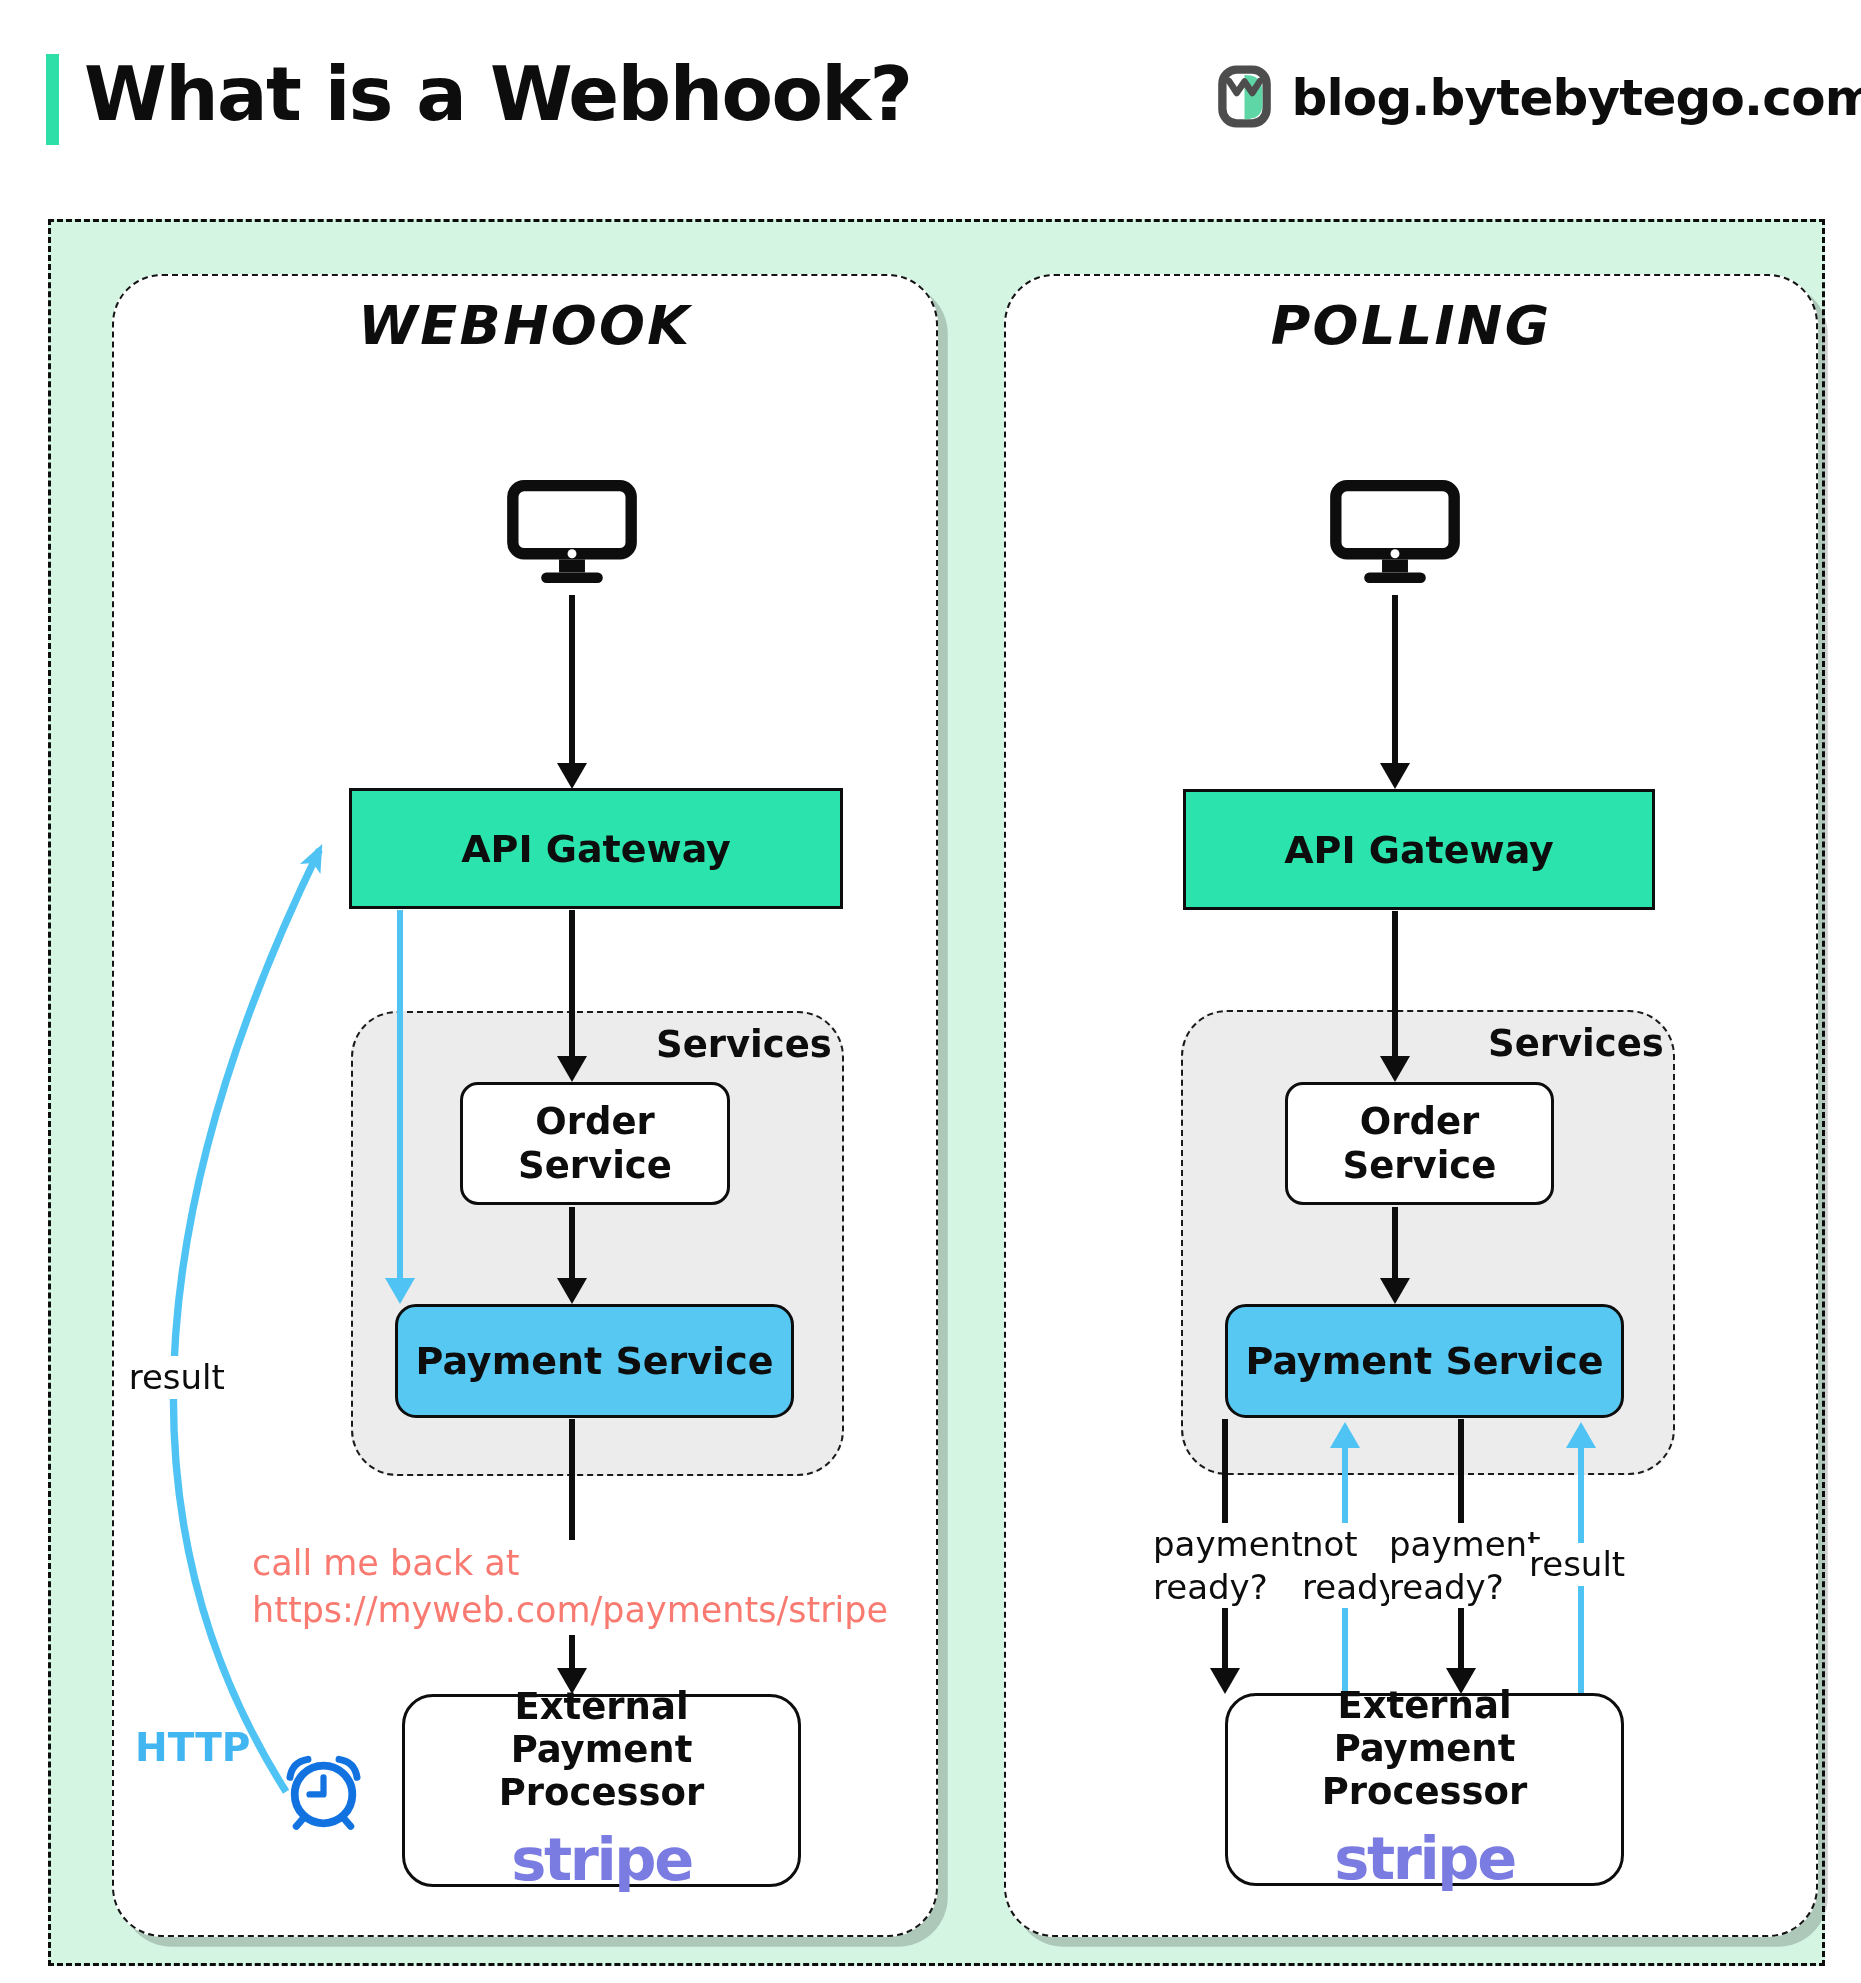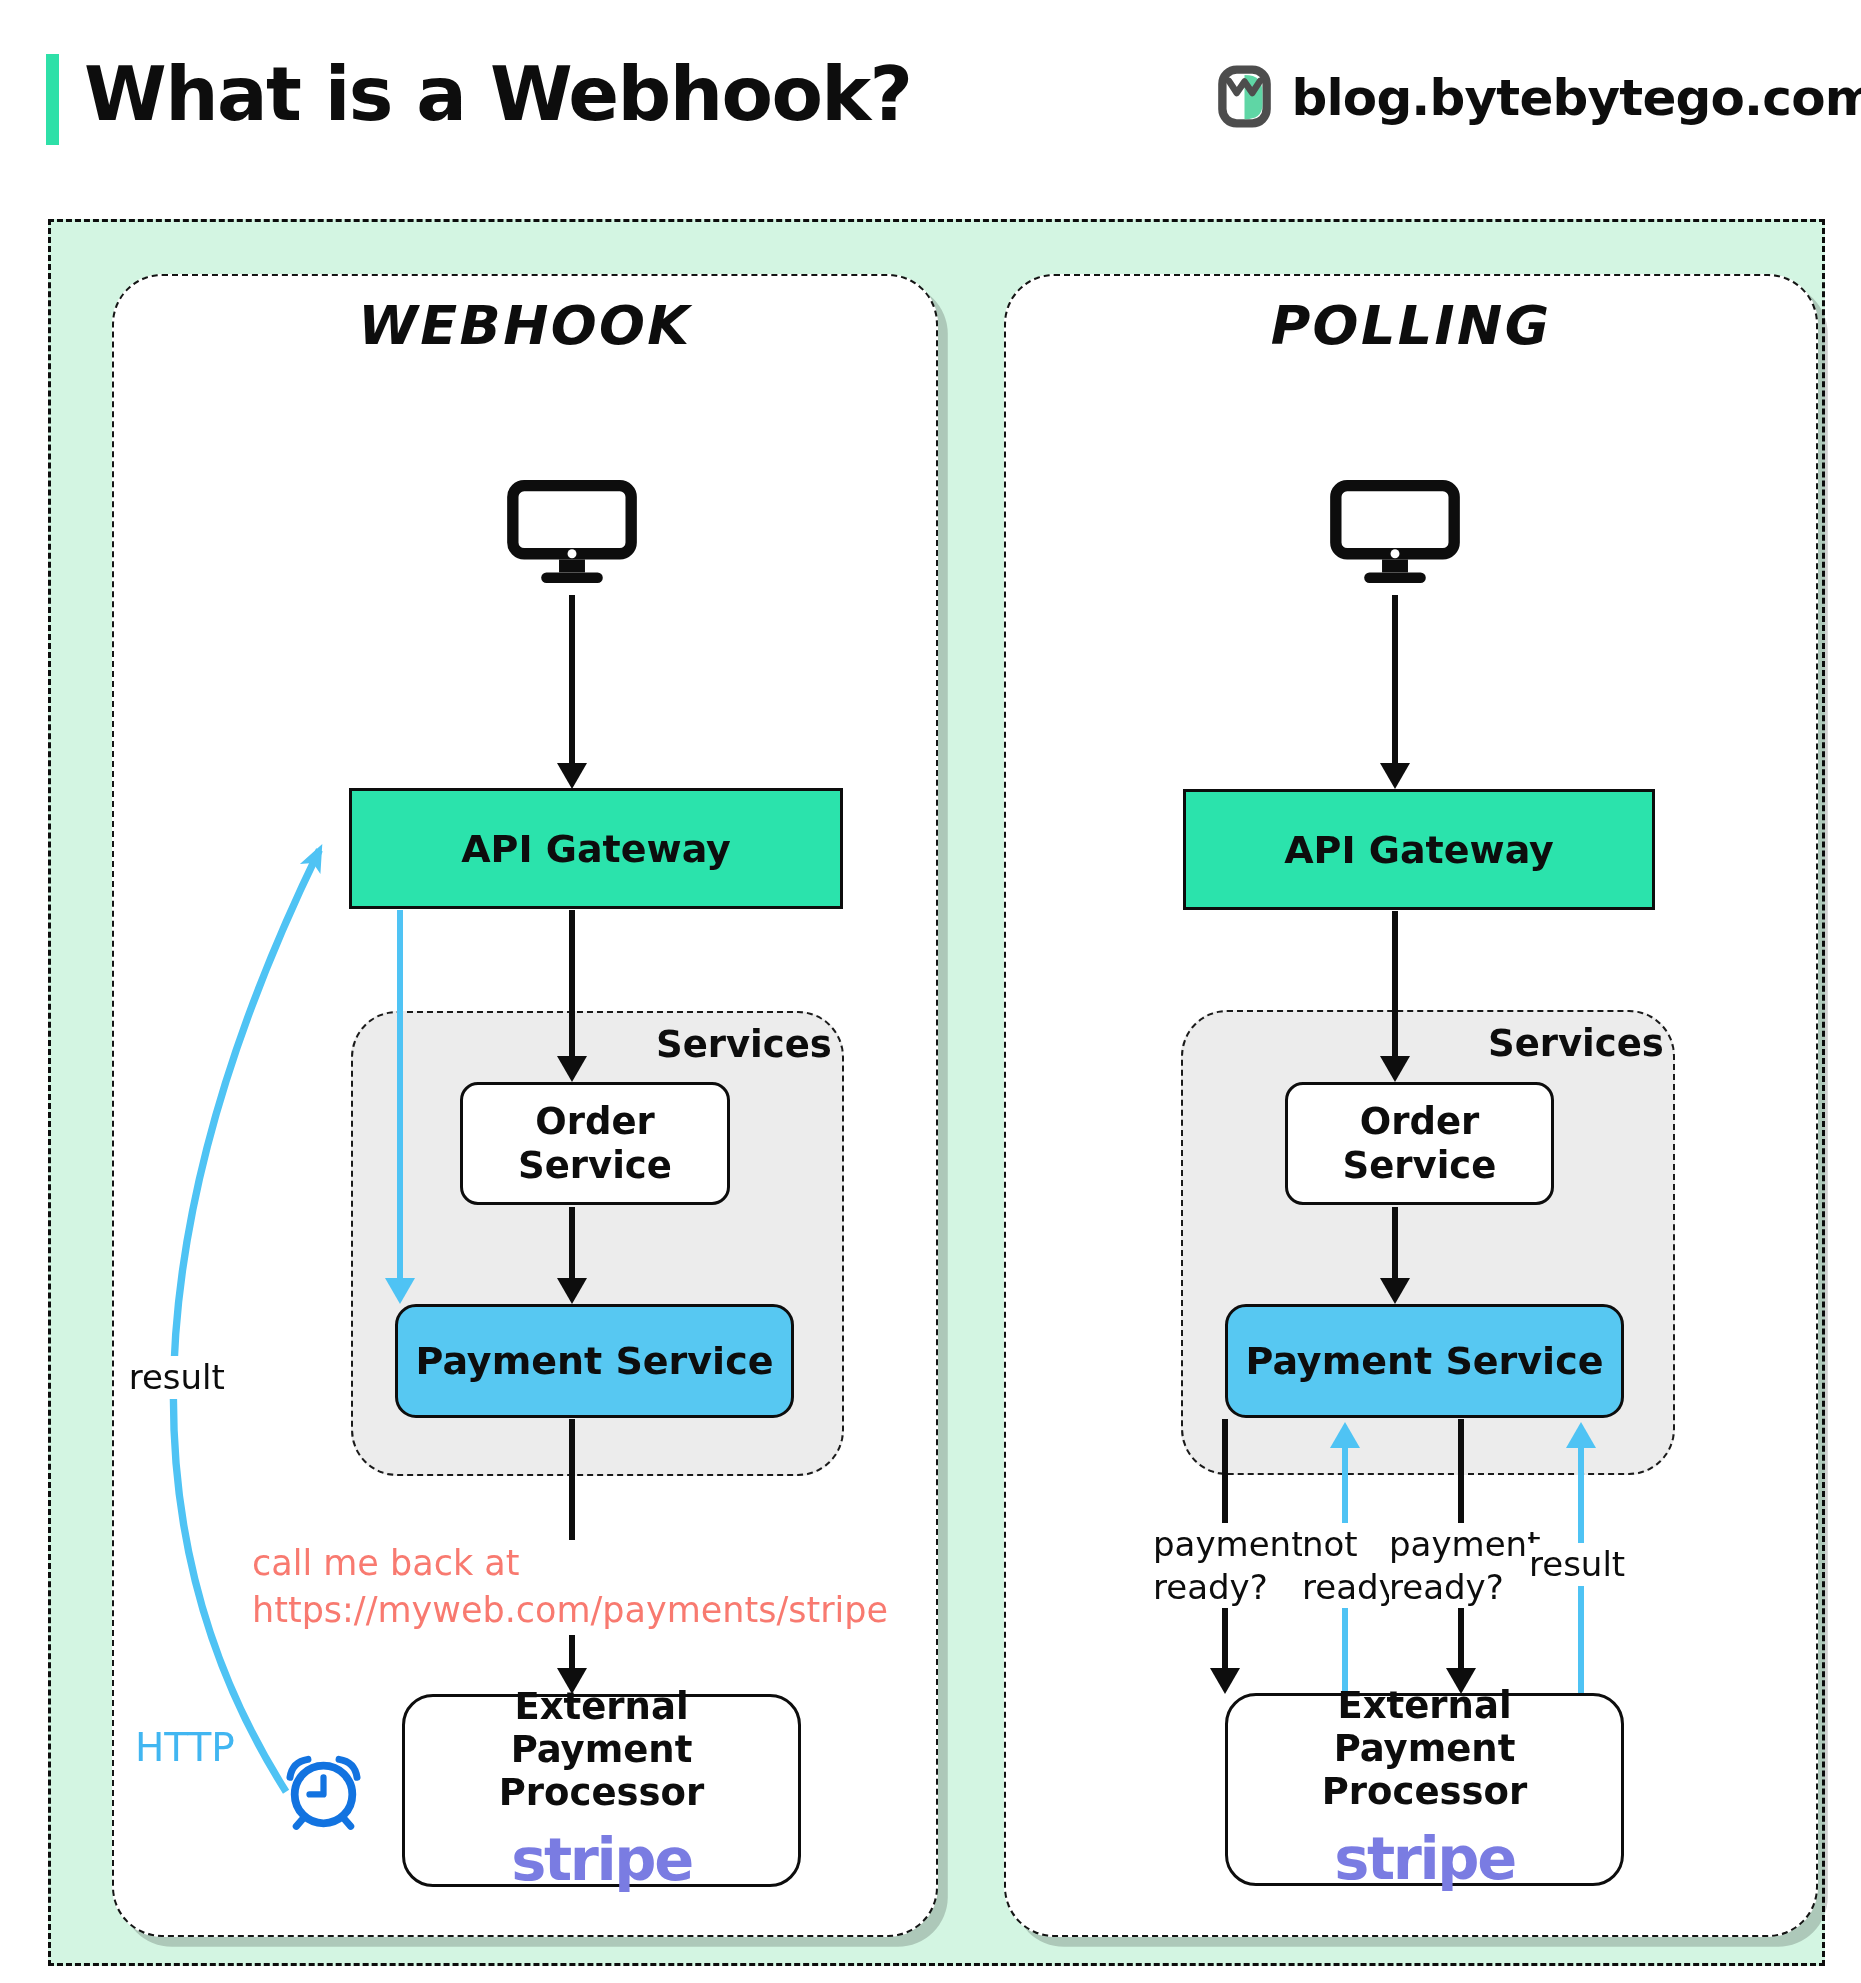--- a/index.html
+++ b/index.html
@@ -46,21 +46,21 @@
       border-right:15.5px solid transparent;z-index:1;}
   .ah.down{border-top:26px solid #0d0d0d;}
   .ah.up{border-bottom:26px solid #0d0d0d;}
   .ah.blue.down{border-top-color:#4fc3f4;}
   .ah.blue.up{border-bottom-color:#4fc3f4;}
   .curve-svg{position:absolute;left:0;top:0;z-index:1;}
 
   
   .note{position:absolute;background:#ffffff;text-align:left;font-size:34px;line-height:1.25;z-index:3;}
   .coral-note{color:#f87a70;font-size:35px;line-height:1.35;}
-  .http-label{position:absolute;color:#41b6f1;font-size:39px;font-weight:400;z-index:3;}
+  .http-label{position:absolute;color:#41b6f1;font-size:39px;font-weight:700;z-index:3;}
 
   
   .vs-circle{position:absolute;left:833px;top:845px;width:145px;height:145px;border-radius:50%;
              background:#fbd36a;display:flex;align-items:center;justify-content:center;
              font-size:65px;font-weight:600;letter-spacing:2.4px;z-index:6;}
 
   .icon{position:absolute;z-index:2;}
 </style>
 </head>
 <body>

